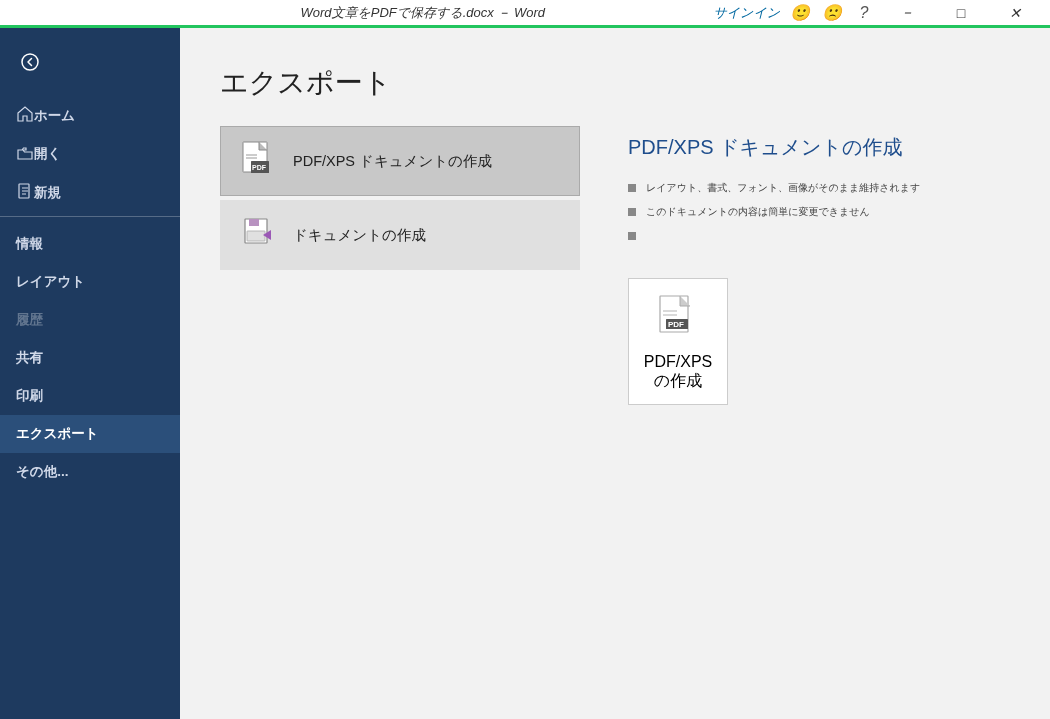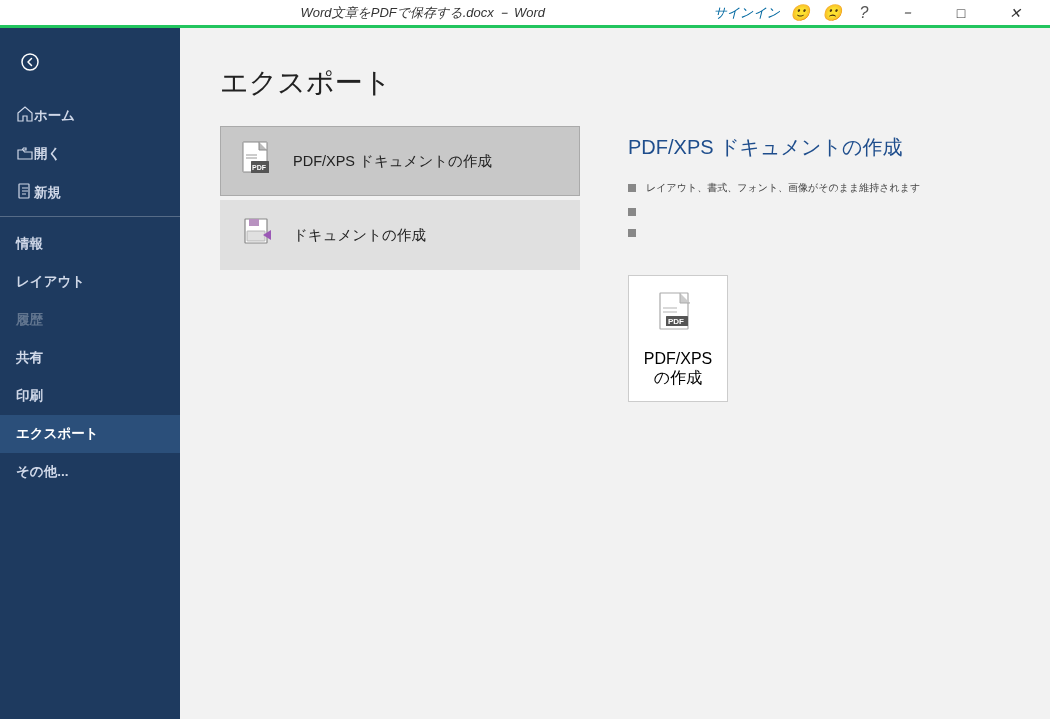--- a/index.html
+++ b/index.html
@@ -355,20 +355,21 @@
       <div class="export-right">
         <div class="export-right-title">PDF/XPS ドキュメントの作成</div>
 
         <ul class="export-bullet-list">
           <li>
             <div class="bullet-square"></div>
             <span>レイアウト、書式、フォント、画像がそのまま維持されます</span>
           </li>
           <li>
             <div class="bullet-square"></div>
+            <span>このドキュメントの内容は簡単に変更できません</span>
           </li>
           <li>
             <div class="bullet-square"></div>
           </li>
         </ul>
 
         <div class="create-btn">
           <div>
             <svg width="40" height="46" viewBox="0 0 40 46" fill="none" xmlns="http://www.w3.org/2000/svg">
               <rect x="2" y="1" width="28" height="36" rx="0.5" fill="white" stroke="#aaa" stroke-width="1.2"></rect>

